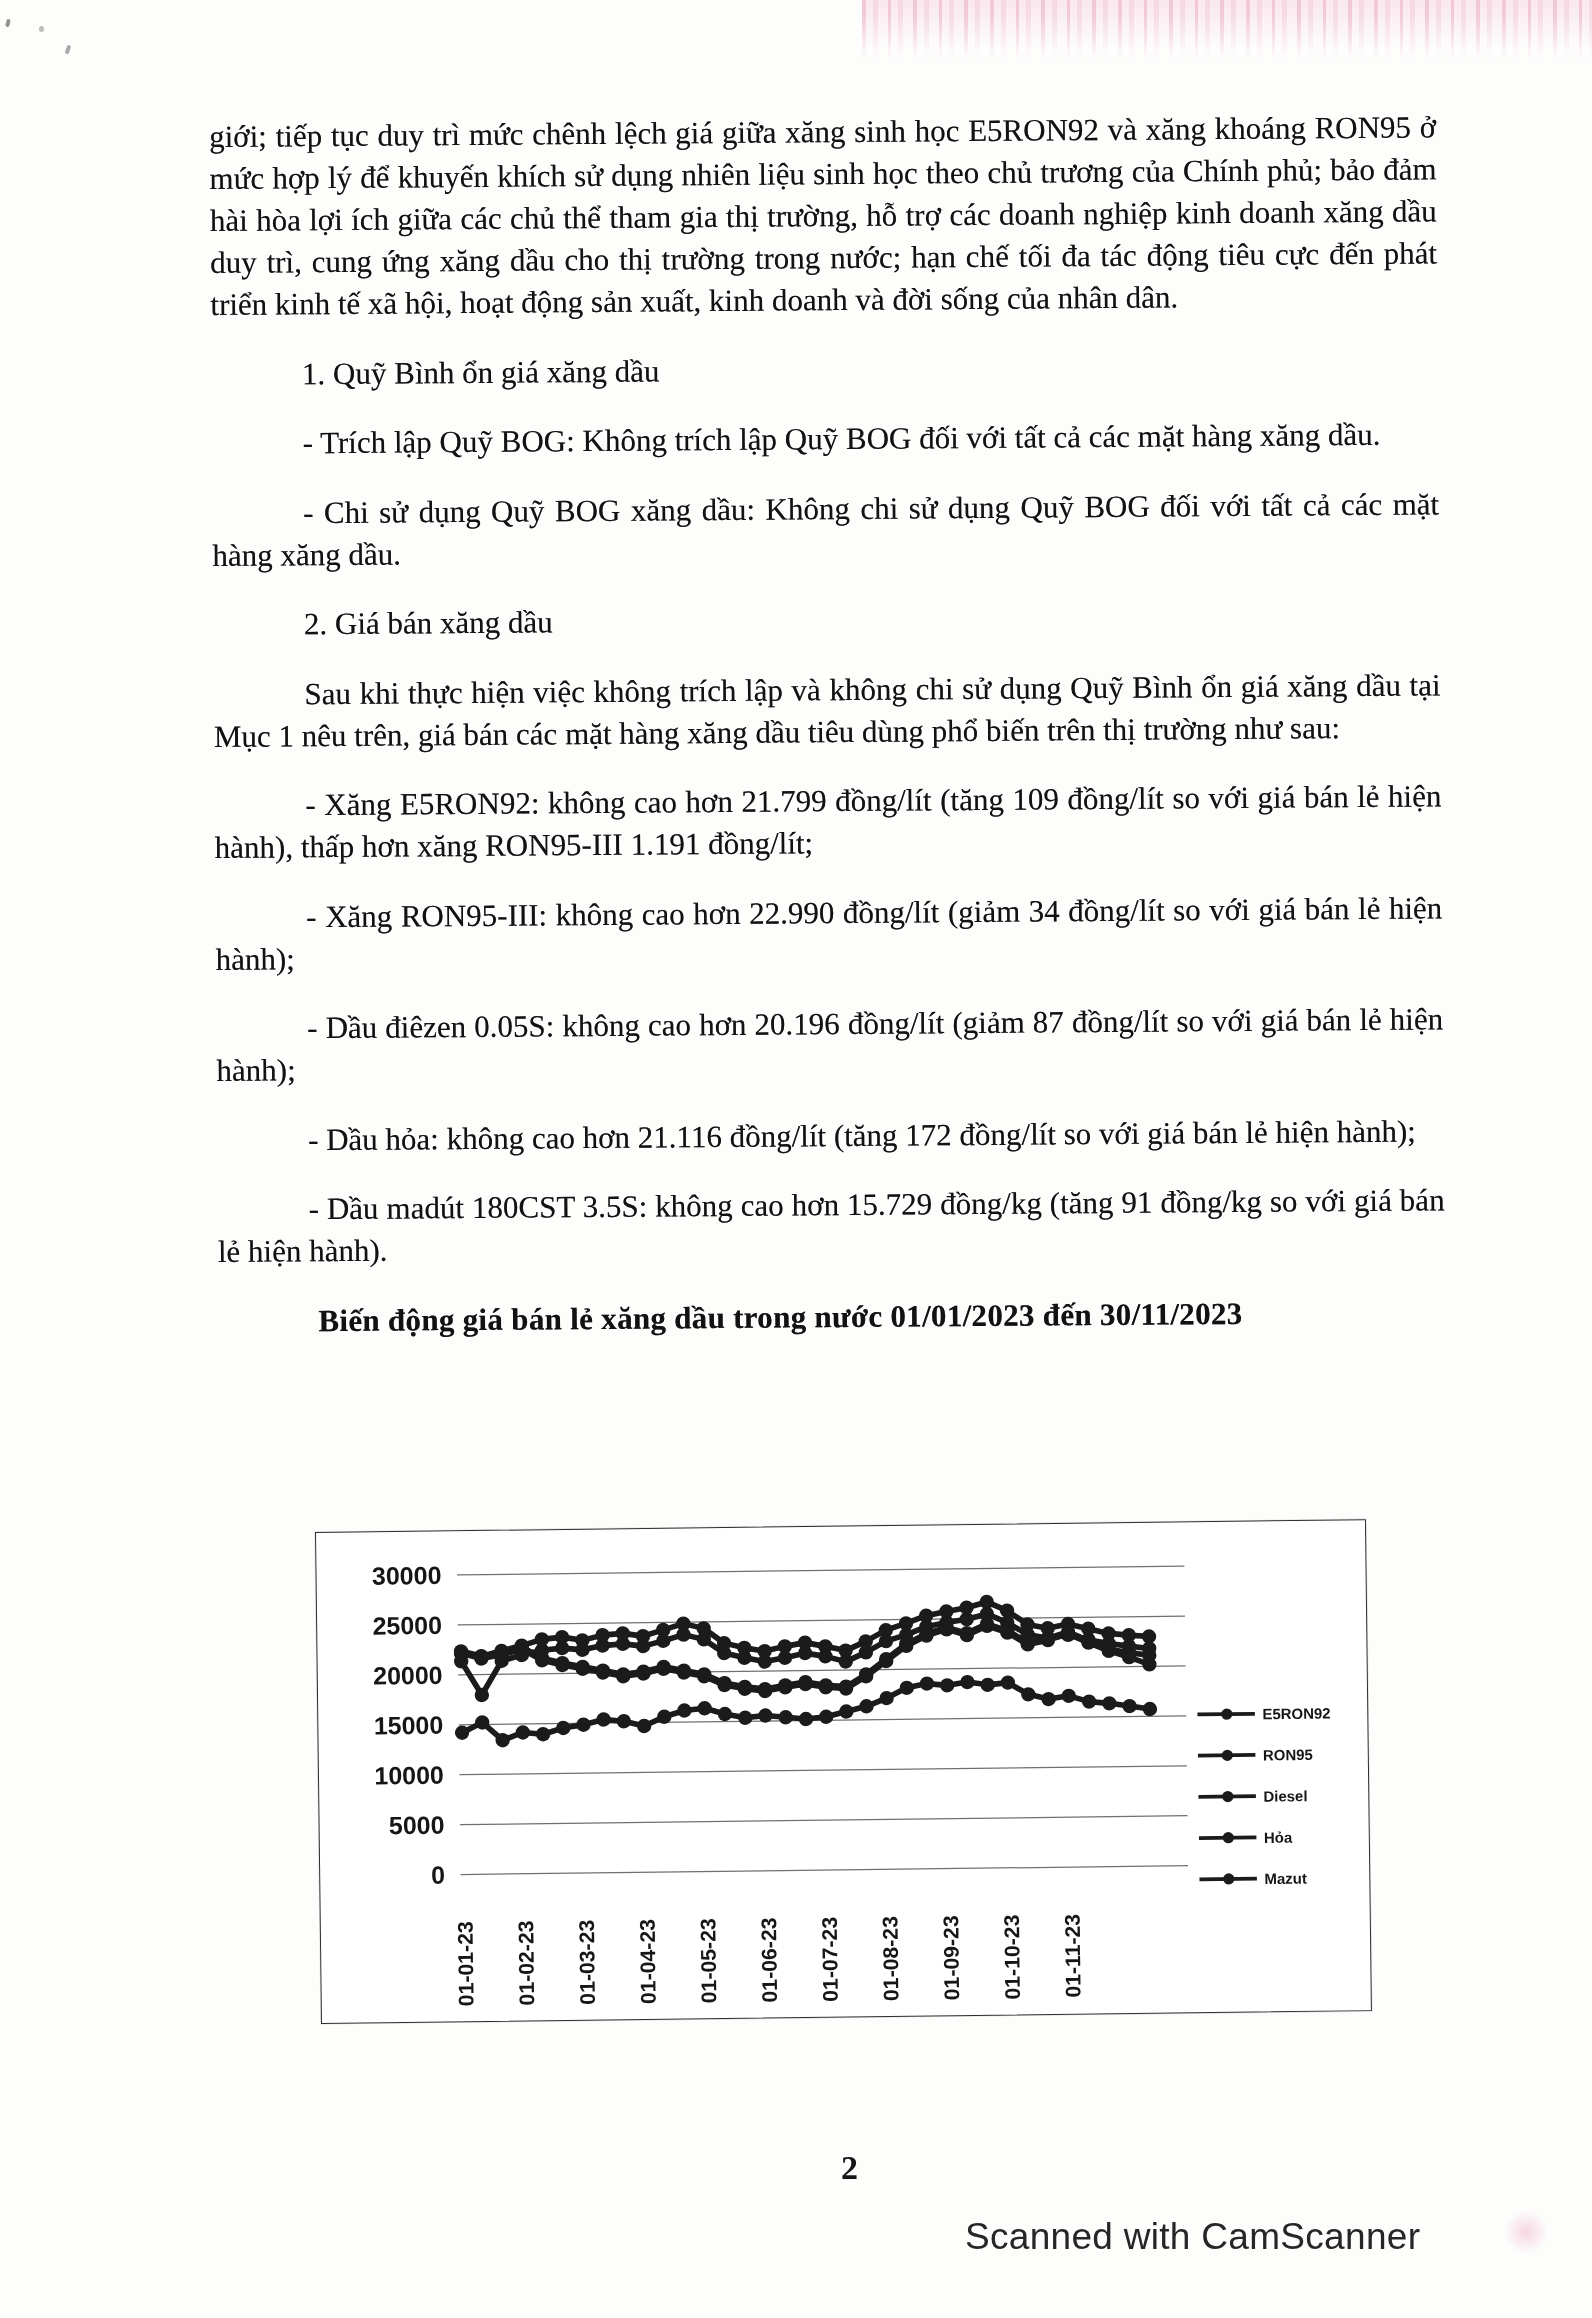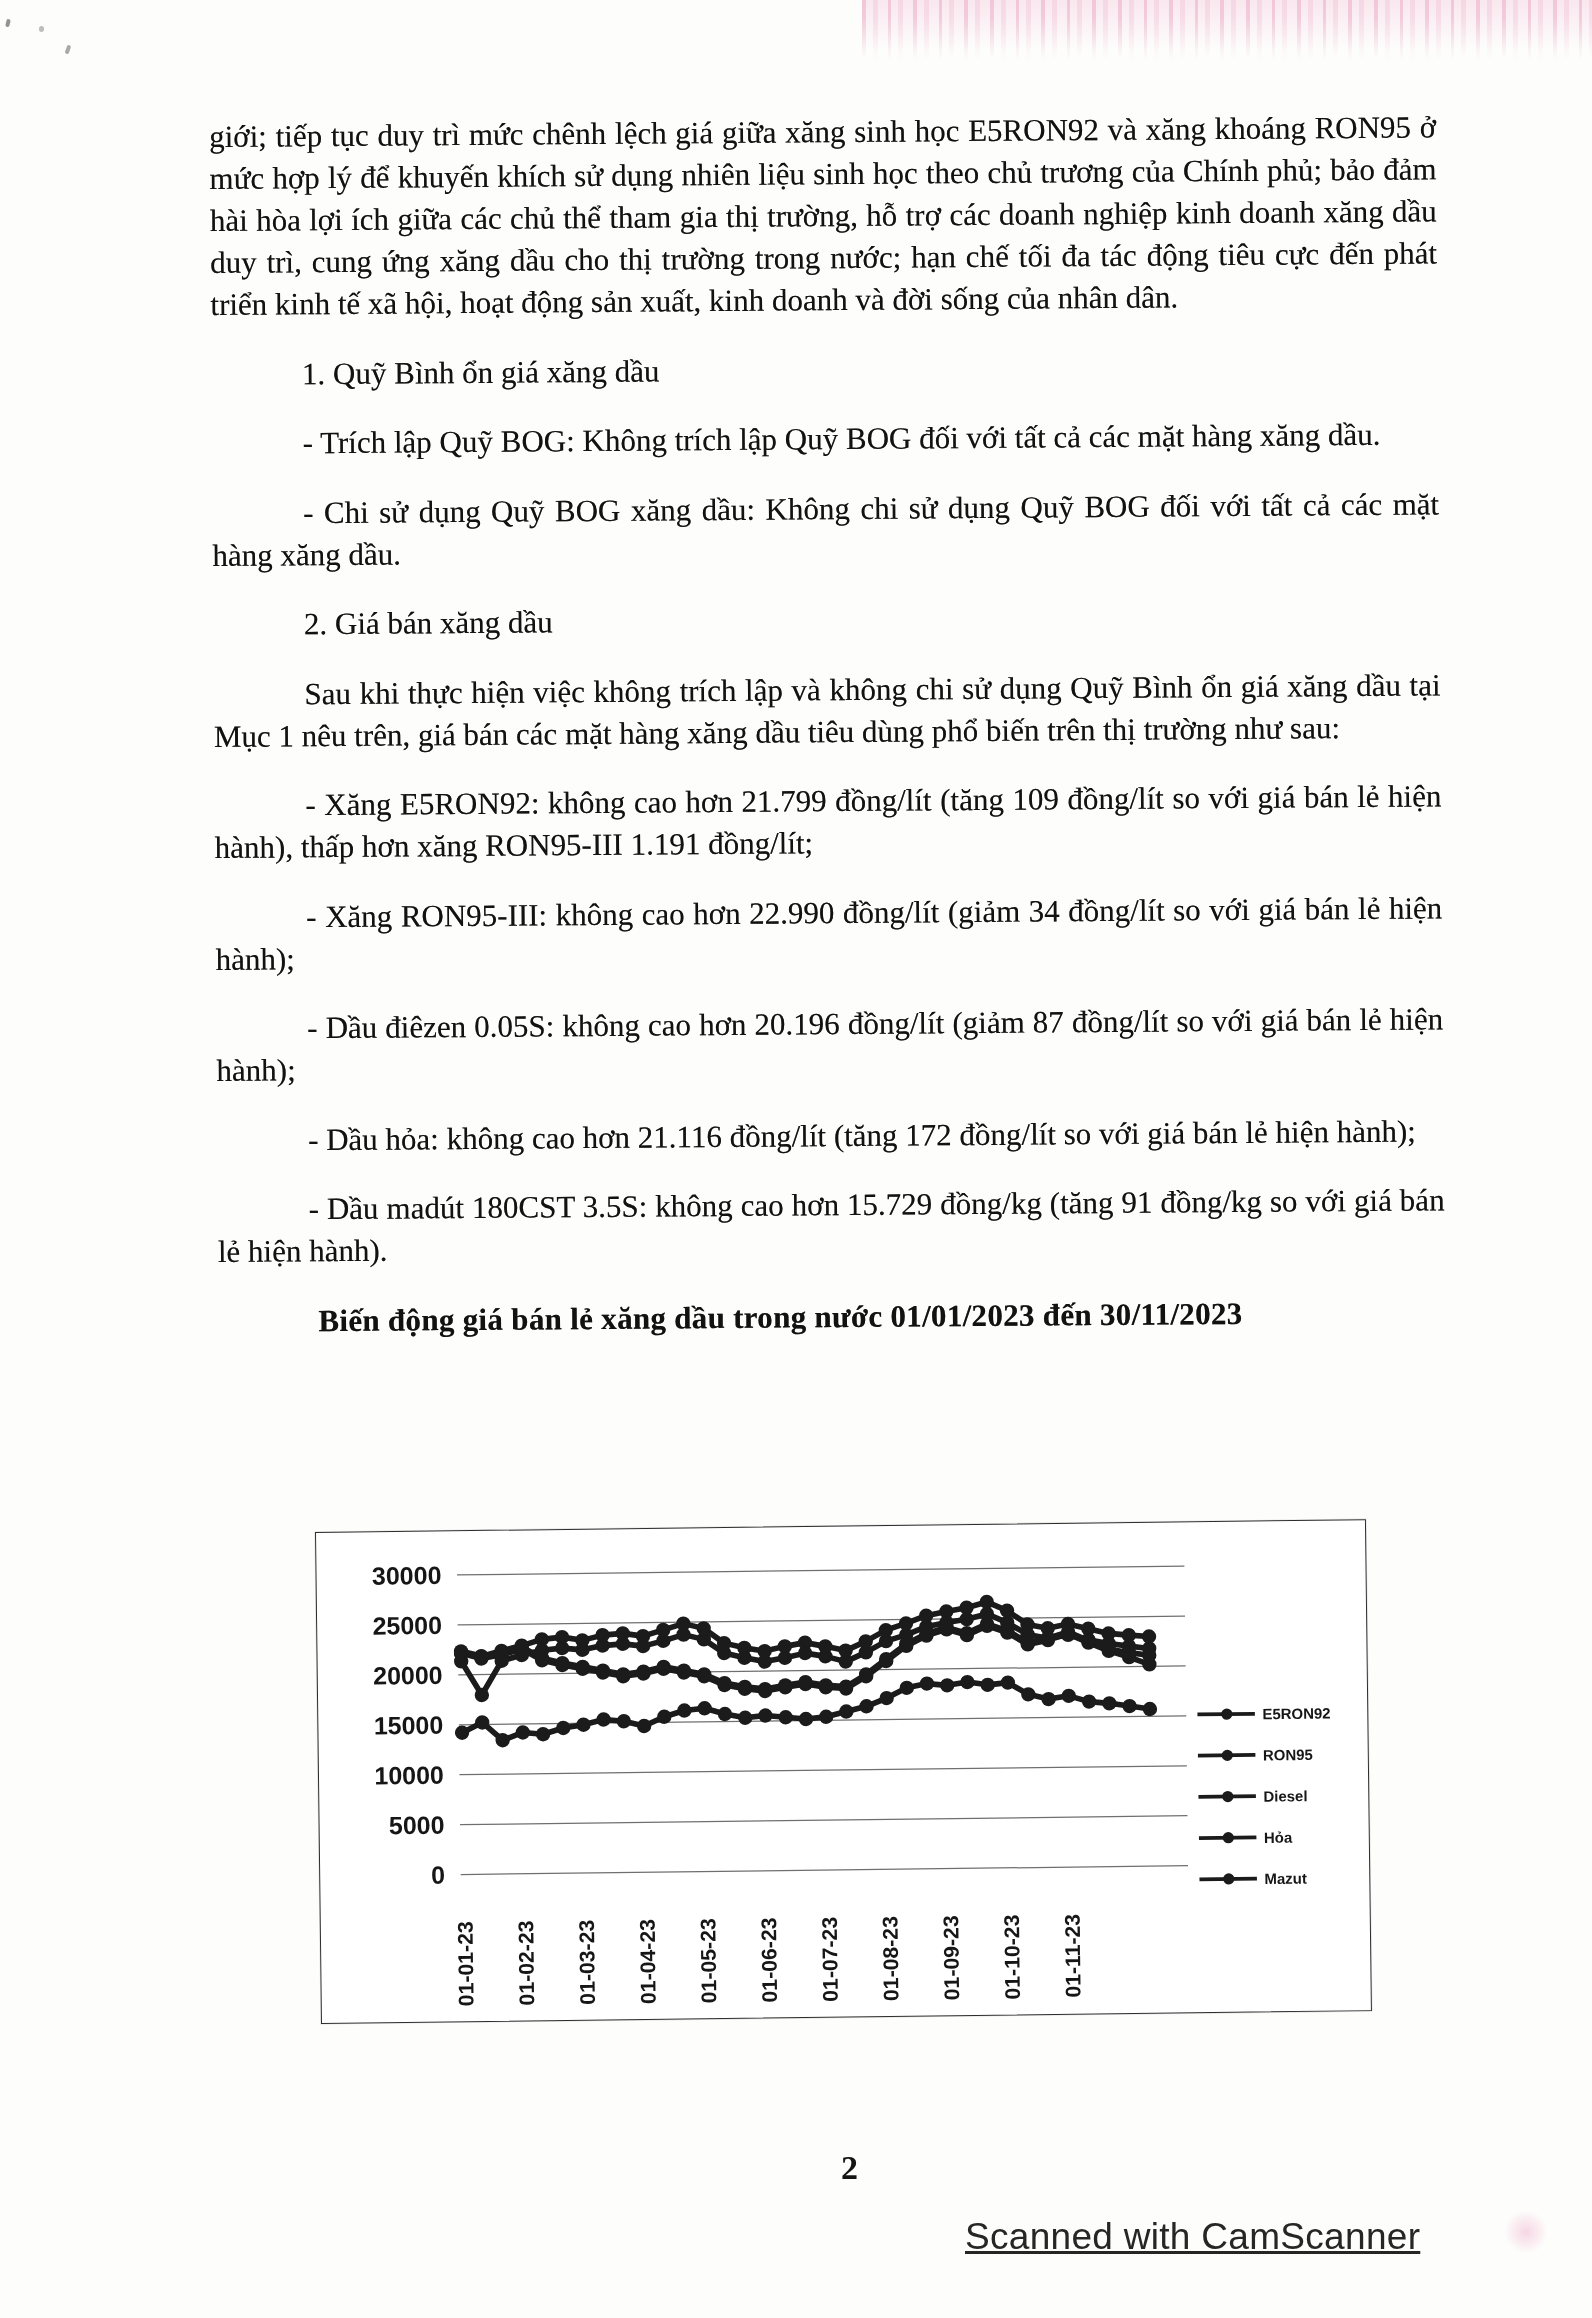--- a/index.html
+++ b/index.html
@@ -45,21 +45,21 @@
   }
   .chart-frame svg{width:100%;height:100%;display:block;}
 
   .page-number{
     position:absolute;left:806px;top:2149px;width:87px;
     text-align:center;font-size:34px;font-weight:bold;color:#141414;
   }
   .watermark{
     position:absolute;left:965px;top:2216px;width:500px;
     font-family:"Liberation Sans", sans-serif;
-    font-size:37px;color:#262626;letter-spacing:0.3px;white-space:nowrap;text-decoration:underline;
+    font-size:37px;color:#262626;letter-spacing:0.3px;white-space:nowrap;
   }
 </style>
 </head>
 <body>
 
 <div class="pink-wash"></div>
 <div class="pink-fringe"></div>
 <div class="pink-dot"></div>
 <div class="speck s1"></div>
 <div class="speck s2"></div>

